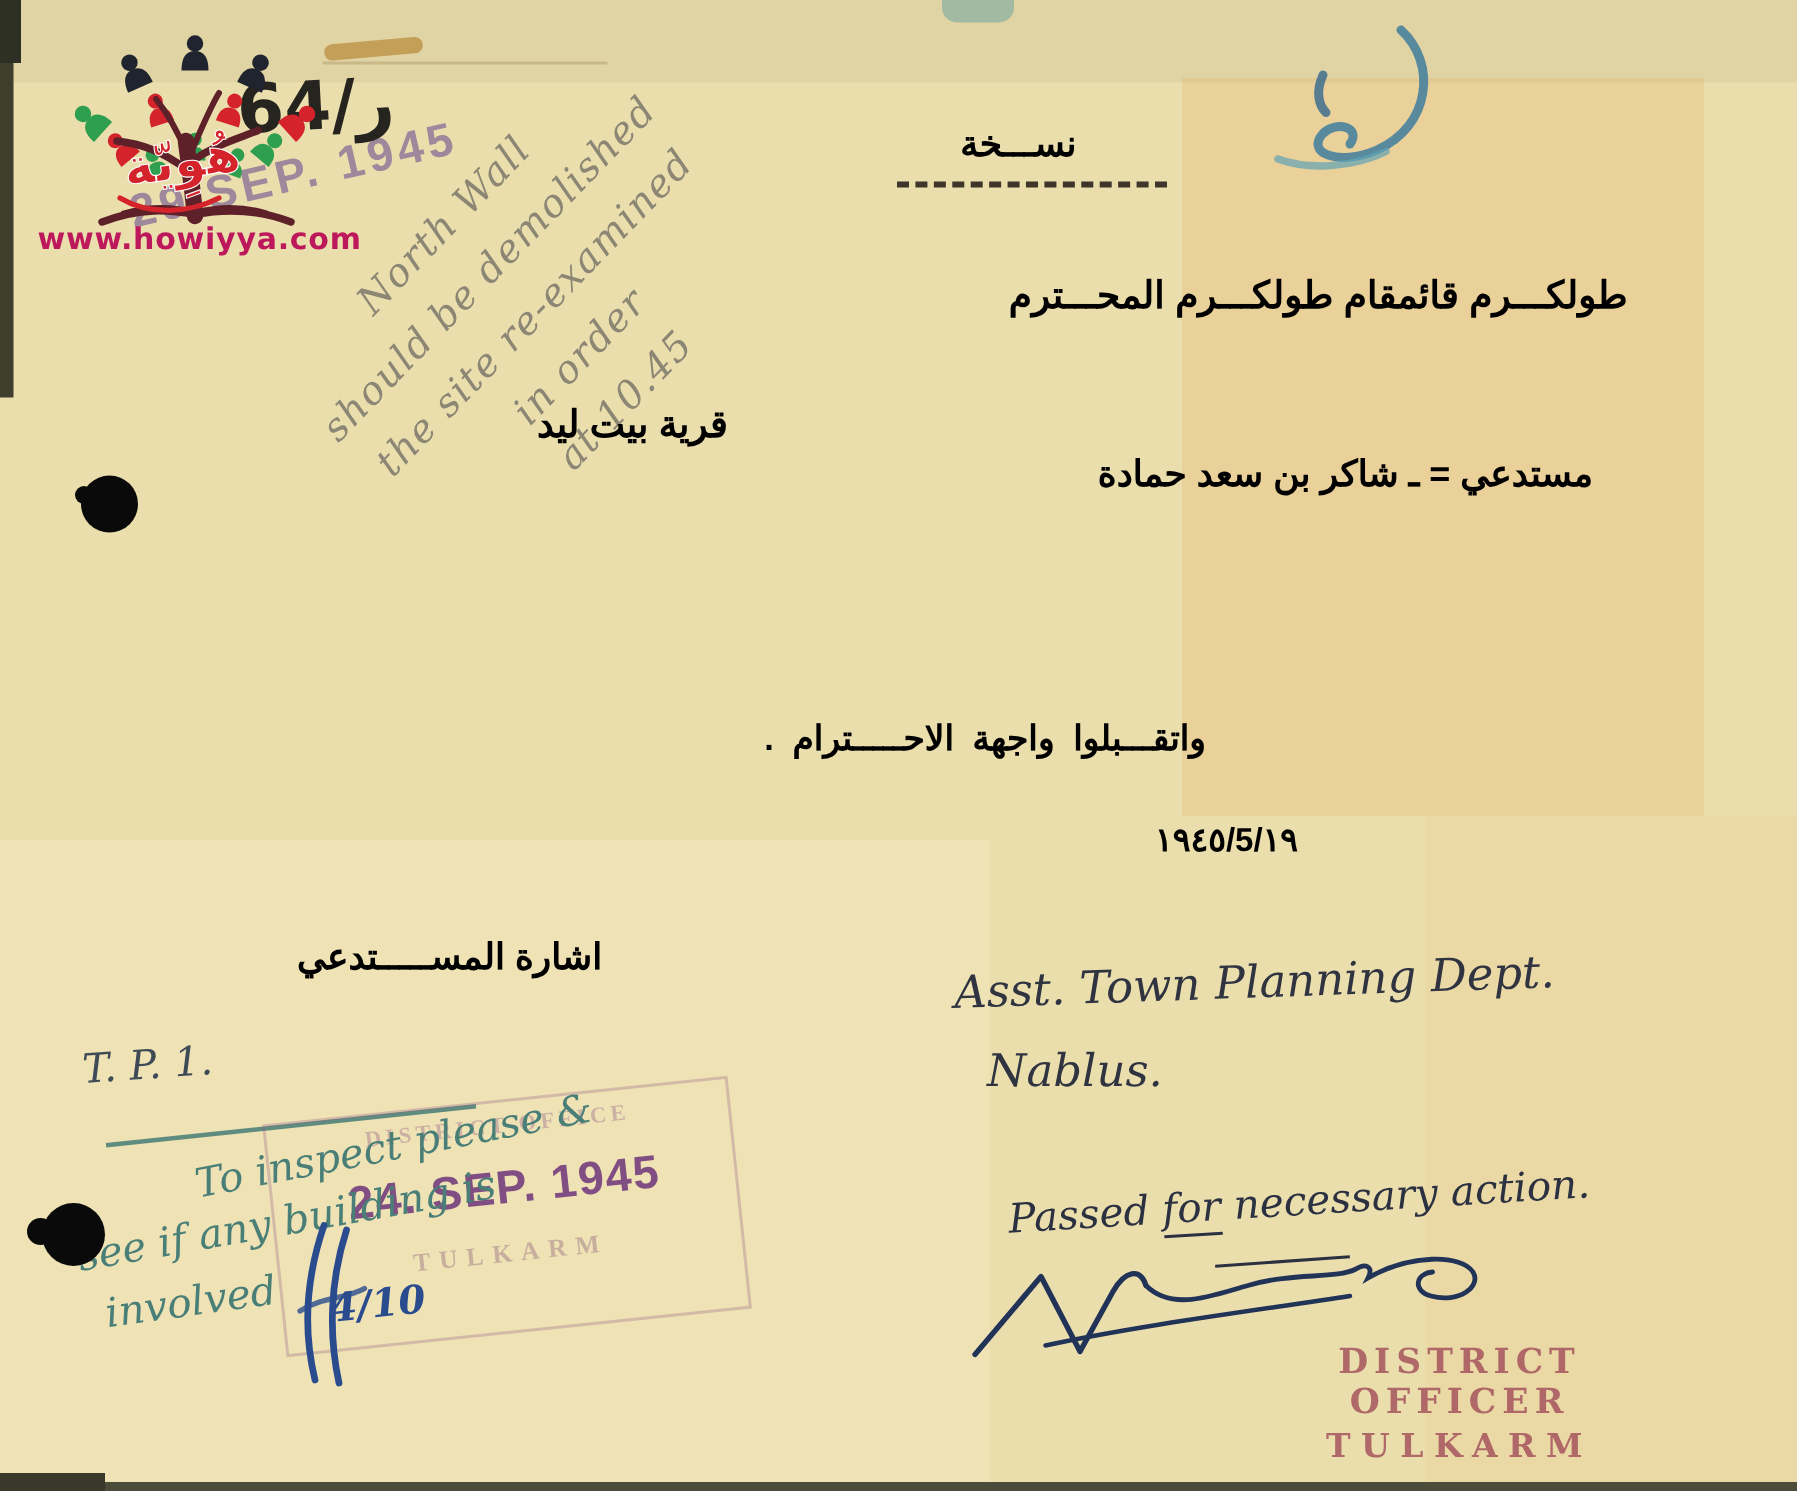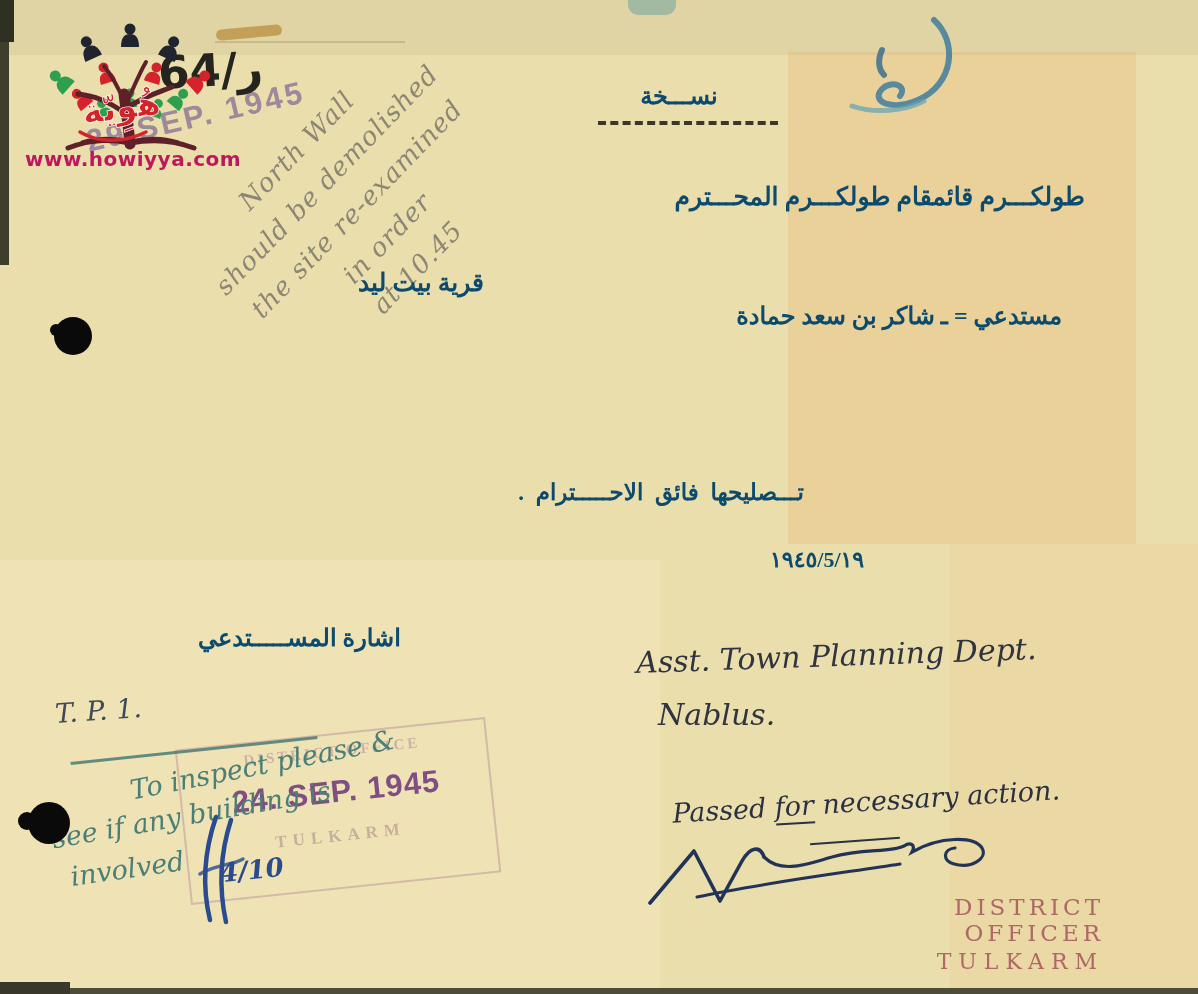--- a/index.html
+++ b/index.html
@@ -17,21 +17,21 @@
   .band-pale{left:0;top:560px;width:660px;height:430px;background:rgba(255,250,220,0.20);}
   .edge-left{left:0;top:0;width:9px;height:265px;background:#3F3D2C;}
   .edge-corner{left:0;top:0;width:14px;height:42px;background:#2F3024;}
   .edge-bottom{left:0;top:988px;width:1198px;height:6px;background:#4D4B39;}
   .edge-bottom-l{left:0;top:982px;width:70px;height:12px;background:#3A382B;}
   .smear{left:216px;top:27px;width:66px;height:11px;background:#B5822F;opacity:.65;border-radius:6px;transform:rotate(-5deg);}
   .smudge-teal{left:628px;top:0;width:48px;height:15px;background:#6FA3A0;opacity:.55;border-radius:0 0 10px 10px;}
   .seam{left:215px;top:41px;width:190px;height:2px;background:rgba(120,90,40,0.22);}
 
   
-  .ar{font-family:Liberation Serif, serif;direction:rtl;white-space:nowrap;color:#0c4a6e;font-weight:bold;}
+  .ar{font-family:Liberation Sans, sans-serif;direction:rtl;white-space:nowrap;color:#000000;font-weight:bold;}
   
   .hw{font-family:"DejaVu Serif",serif;font-style:italic;white-space:nowrap;color:#2F3440;}
   .pencil{color:#8C8674;}
   .teal{color:#4A7F78;}
   .blue{color:#2A4C8F;}
 
   .copy-title{left:604px;top:82px;width:150px;text-align:center;font-size:24px;letter-spacing:1px;}
   .copy-dashes{left:598px;top:121px;width:180px;height:0;border-top:4px dashed #3E362B;}
   .salutation{right:113px;top:182px;font-size:25px;}
   .applicant{right:136px;top:263px;font-size:24px;margin-top:39px;}
@@ -73,22 +73,22 @@
   }
   .box-stamp .office{margin-top:8px;font-size:15px;letter-spacing:3px;color:rgba(146,94,134,0.38);font-weight:bold;}
   .box-stamp .bdate{margin-top:14px;font-size:31px;letter-spacing:1px;color:rgba(109,52,122,0.85);font-weight:bold;font-family:"Liberation Sans",sans-serif;}
   .box-stamp .place{margin-top:16px;font-size:17px;letter-spacing:6px;color:rgba(140,95,120,0.40);font-weight:bold;}
 
   .passed{left:672px;top:786px;font-size:27px;color:#2B3140;transform:rotate(-3.5deg);}
   .passed .u{border-bottom:2.5px solid #2B3140;padding-bottom:1px;}
   .passed-underline2{left:810px;top:840px;width:90px;height:0;border-top:2.5px solid #2B3140;transform:rotate(-4deg);}
 
   .officer-stamp{
-    left:842px;top:894px;width:262px;text-align:right;
-    font-family:"DejaVu Serif",serif;font-weight:normal;color:rgba(158,72,86,0.78);
+    left:842px;top:894px;width:262px;text-align:center;
+    font-family:"DejaVu Serif",serif;font-weight:bold;color:rgba(158,72,86,0.78);
   }
   .officer-stamp .l1{font-size:23px;letter-spacing:4px;}
   .officer-stamp .l2{font-size:22px;letter-spacing:7px;margin-top:3px;}
 
   .hole{background:#0A0A0A;border-radius:50%;}
   .logo-url{
     left:25px;top:147px;font-size:20px;font-weight:bold;color:#be185d;
     font-family:"DejaVu Sans",sans-serif;letter-spacing:0.5px;z-index:60;
   }
   .logo-svg{left:22px;top:2px;z-index:60;}
@@ -128,21 +128,21 @@
     <path d="M 40,38 C 35,49 37,58 42,63" fill="none" stroke="#33688F" stroke-width="6" stroke-linecap="round" opacity="0.8"></path>
     <path d="M 10,94 C 32,102 62,99 82,89" fill="none" stroke="#5FA3B5" stroke-width="5" stroke-linecap="round" opacity="0.7"></path>
   </svg>
 
   <div class="abs ar copy-title z10">نســـخة</div>
   <div class="abs copy-dashes z10"></div>
 
   <div class="abs ar salutation z10">طولكـــرم قائمقام طولكـــرم المحـــترم</div>
   <div class="abs ar applicant z10">مستدعي = ـ شاكر بن سعد حمادة</div>
   <div class="abs ar village z10">قرية بيت ليد</div>
-  <div class="abs ar closing z10">تـــصليحها فائق الاحـــــترام .</div>
+  <div class="abs ar closing z10">واتقـــبلوا واجهة الاحـــــترام .</div>
   <div class="abs ar date-ar z10">١٩/5/١٩٤٥</div>
   <div class="abs ar ref-label z10">اشارة المســـــتدعي</div>
 
   <div class="abs hw addressee1 z10">Asst. Town Planning Dept.</div>
   <div class="abs hw addressee2 z10">Nablus.</div>
 
   <div class="abs hw tp-ref z10">T. P. 1.</div>
   <div class="abs tp-underline z10"></div>
 
   <div class="abs hw teal note1 z20">To inspect please &amp;</div>

